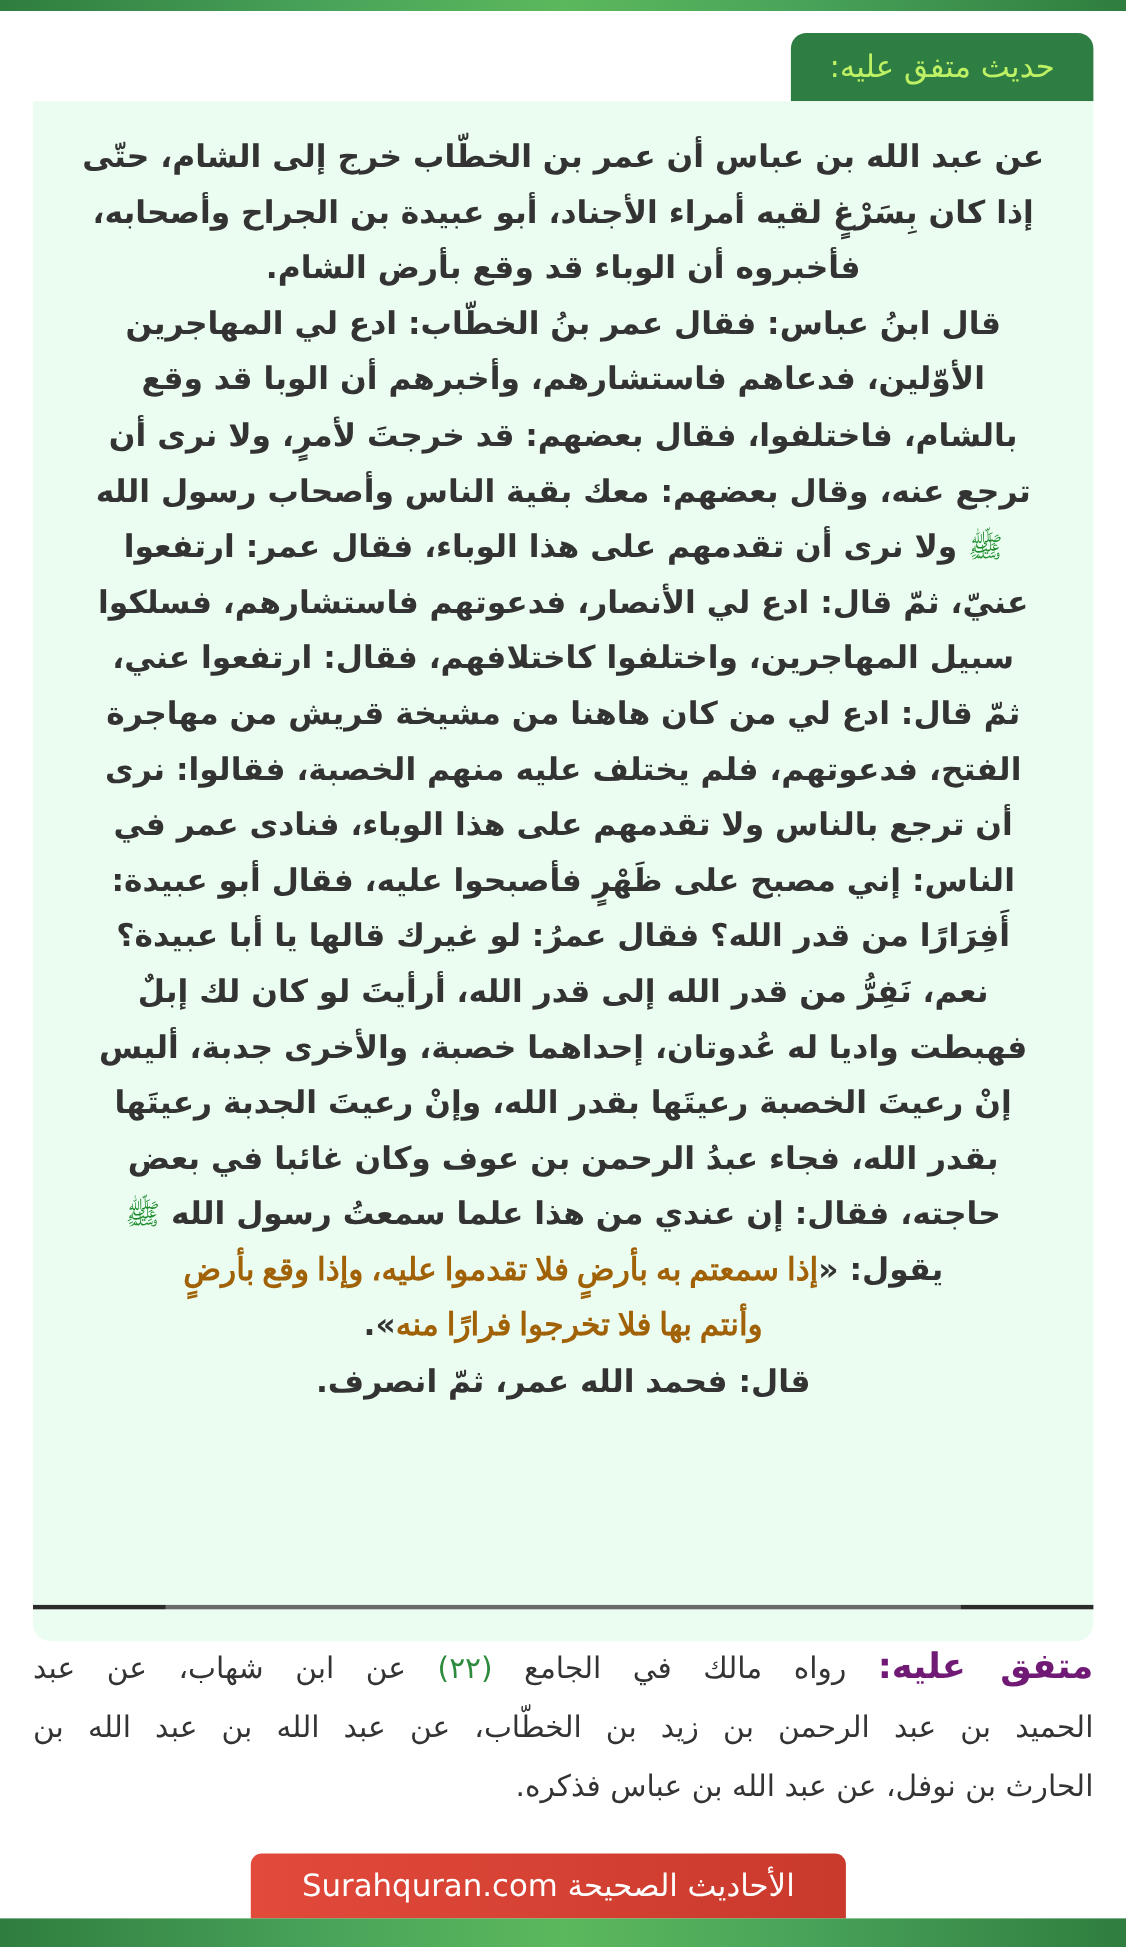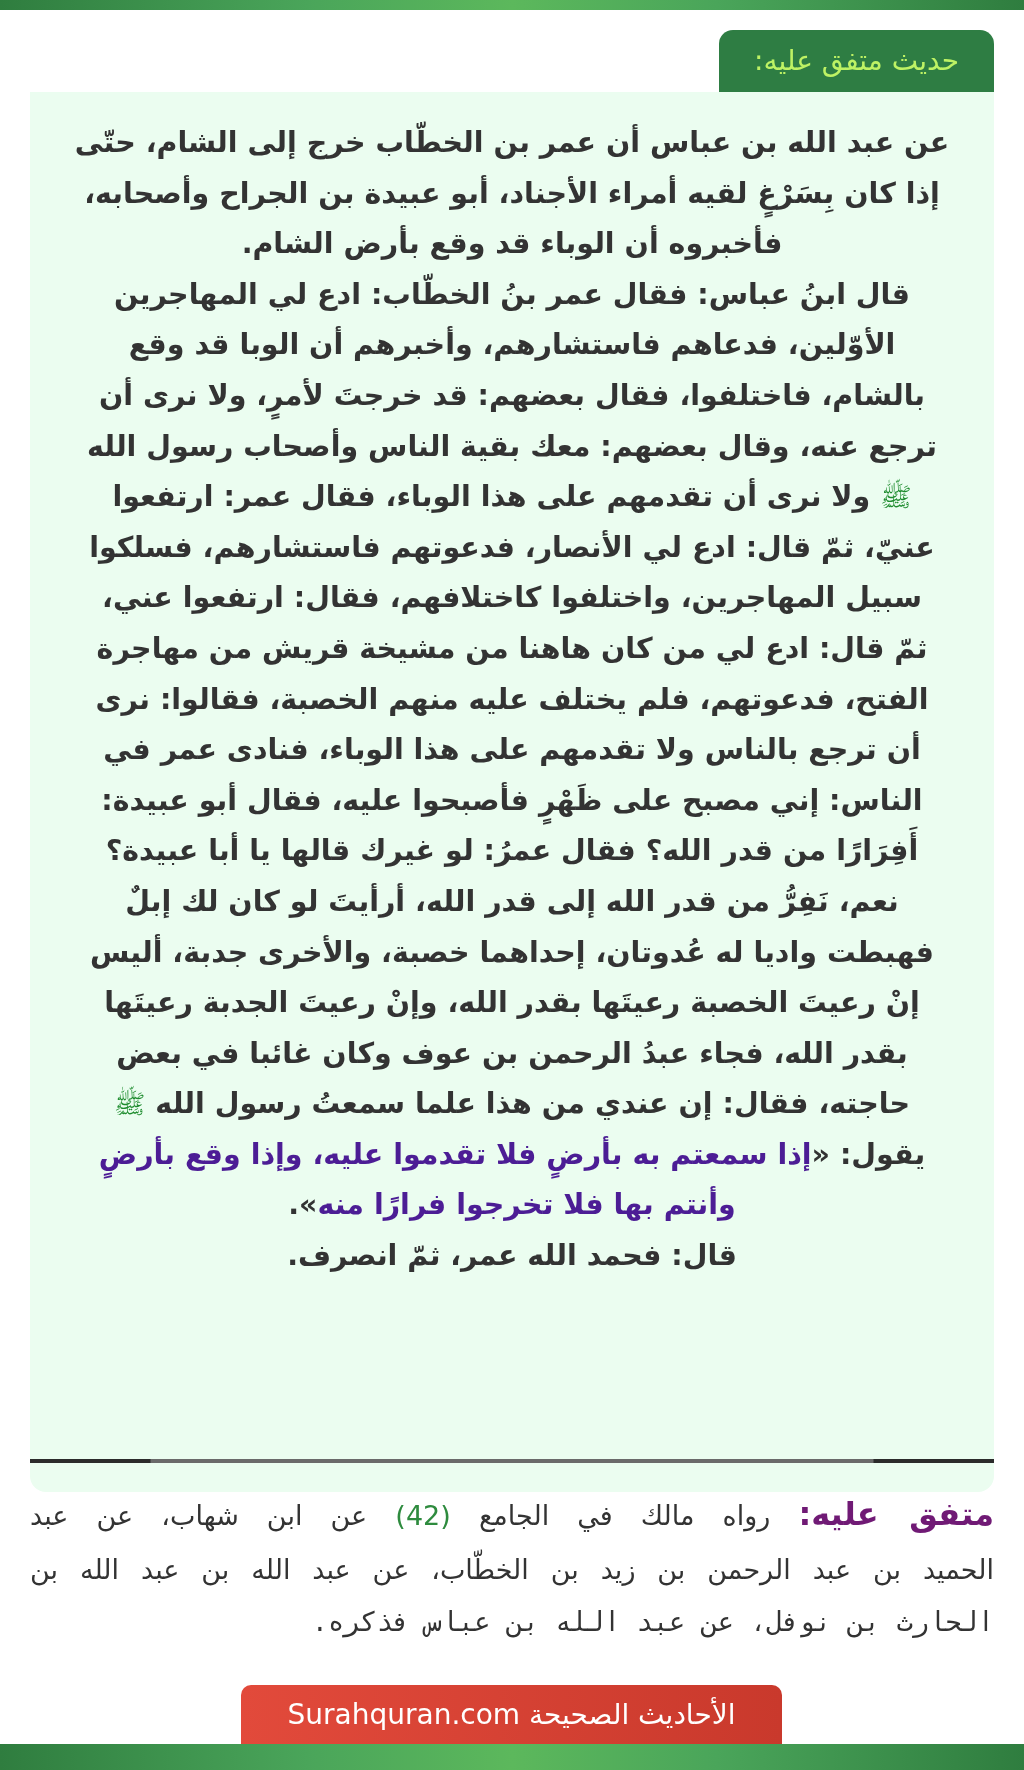--- a/index.html
+++ b/index.html
@@ -58,21 +58,22 @@
       height: 50.6px;
       white-space: nowrap;
       color: #333333;
     }
     .hadith-line .saw {
       color: #1e8c2e;
       font-weight: normal;
       font-size: 26px;
     }
     .hadith-line .quote {
-      color: #4c1d95;
+      color: #a16207;
+      font-family: Liberation Serif, serif;
     }
     .divider {
       position: absolute;
       left: 30px;
       top: 1459px;
       width: 964px;
       height: 4px;
       background: linear-gradient(to right, #2b2b2b 0px, #2b2b2b 120px, #6a6a6a 121px, #6a6a6a 843px, #2b2b2b 844px, #2b2b2b 964px);
     }
     .takhrij {
@@ -87,33 +88,32 @@
       color: #333333;
     }
     .takhrij .tk-line {
       display: block;
       white-space: nowrap;
       text-align: justify;
       text-align-last: justify;
     }
     .takhrij .tk-line.last {
       text-align-last: right;
-      font-family: Liberation Mono, monospace;
     }
     .takhrij .label {
       color: #701a75;
       font-weight: bold;
       font-size: 32px;
     }
     .takhrij .ref-num {
       color: #2e8b3e;
     }
     .site-badge {
       position: absolute;
-      left: 241px;
+      left: 228px;
       top: 1685px;
       width: 541px;
       height: 59px;
       background: linear-gradient(to right, #e24a3b, #c9392c);
       border-radius: 10px 10px 0 0;
       color: #ffffff;
       font-size: 28px;
       line-height: 59px;
       text-align: center;
       white-space: nowrap;
@@ -154,20 +154,20 @@
   <span class="hadith-line">بقدر الله، فجاء عبدُ الرحمن بن عوف وكان غائبا في بعض</span>
   <span class="hadith-line"><span>حاجته، فقال: إن عندي من هذا علما سمعتُ رسول الله </span><span class="saw">ﷺ</span></span>
   <span class="hadith-line"><span>يقول: «</span><span class="quote">إذا سمعتم به بأرضٍ فلا تقدموا عليه، وإذا وقع بأرضٍ</span></span>
   <span class="hadith-line"><span class="quote">وأنتم بها فلا تخرجوا فرارًا منه</span><span>».</span></span>
   <span class="hadith-line">قال: فحمد الله عمر، ثمّ انصرف.</span>
 </div>
 
 <div class="divider"></div>
 
 <div class="takhrij">
-  <span class="tk-line"><span class="label">متفق عليه:</span><span> رواه مالك في الجامع </span><span class="ref-num">(42)</span><span> عن ابن شهاب، عن عبد</span></span>
+  <span class="tk-line"><span class="label">متفق عليه:</span><span> رواه مالك في الجامع </span><span class="ref-num">(٢٢)</span><span> عن ابن شهاب، عن عبد</span></span>
   <span class="tk-line">الحميد بن عبد الرحمن بن زيد بن الخطّاب، عن عبد الله بن عبد الله بن</span>
   <span class="tk-line last">الحارث بن نوفل، عن عبد الله بن عباس فذكره.</span>
 </div>
 
 <div class="site-badge">الأحاديث الصحيحة Surahquran.com</div>
 
 <div class="bottom-bar"></div>
 
 </body></html>

